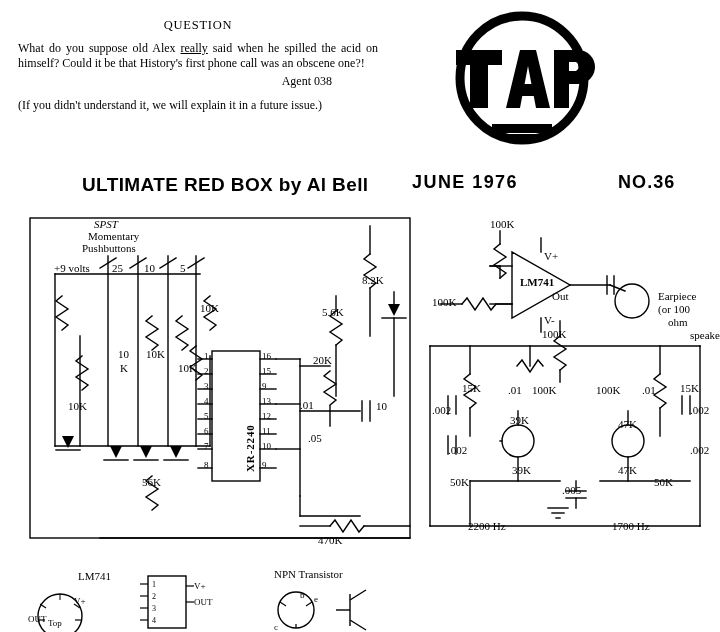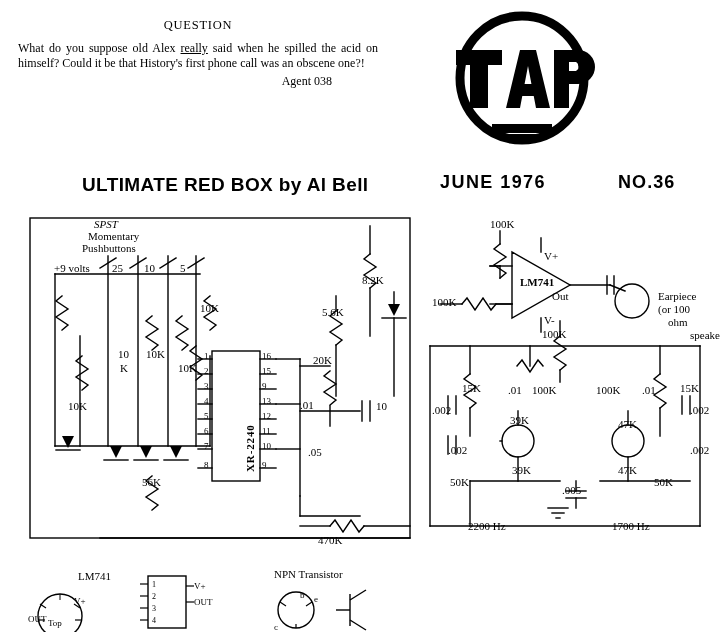--- a/index.html
+++ b/index.html
@@ -16,21 +16,21 @@
   .q-note{font-size:12px;line-height:1.28;margin-top:9px;}
 
   
   .logo-wrap{position:absolute;left:432px;top:6px;width:180px;height:150px;}
   .logo-wrap svg{display:block;}
 
   
   .ultimate{position:absolute;left:82px;top:174px;font-family:"Liberation Sans",sans-serif;
             font-weight:bold;font-size:19px;letter-spacing:.02em;}
   .issue-date{position:absolute;left:412px;top:172px;font-family:"Liberation Sans",sans-serif;
-              font-weight:bold;font-size:18px;letter-spacing:.08em;margin-left:28px;}
+              font-weight:bold;font-size:18px;letter-spacing:.08em;}
   .issue-no{position:absolute;left:618px;top:172px;font-family:"Liberation Sans",sans-serif;
             font-weight:bold;font-size:18px;letter-spacing:.06em;}
 
   
   .schem{position:absolute;left:0;top:196px;width:720px;height:370px;}
   .schem svg{display:block;}
   .lbl{position:absolute;font-family:"Liberation Serif",serif;font-size:11px;
        line-height:1.1;white-space:pre;}
   .lbl.xs{font-size:9px;}
   .vert{transform:rotate(-90deg);transform-origin:left top;}
@@ -44,20 +44,21 @@
 <body>
 
 <div class="pg">
 
   <div class="question-block">
     <div class="q-title">QUESTION</div>
     <div class="q-body">
       <span>What do you suppose old Alex </span><u>really</u><span> said when he spilled the acid on himself?  Could it be that History's first phone call was an obscene one?!</span>
     </div>
     <div class="q-agent">Agent 038</div>
+    <div class="q-note">(If you didn't understand it, we will explain it in a future issue.)</div>
   </div>
 
   <div class="logo-wrap">
     <svg width="180" height="150" viewBox="0 0 180 150">
       <circle cx="90" cy="72" r="62" fill="none" stroke="#000" stroke-width="9"></circle>
       <g fill="#000" font-family="Liberation Sans, sans-serif" font-weight="bold">
 
         <rect x="24" y="44" width="46" height="15"></rect>
         <rect x="38" y="44" width="18" height="58"></rect>
 
@@ -274,21 +275,21 @@
     <div class="lbl xs" style="left:262px;top:201px;">13</div>
     <div class="lbl xs" style="left:262px;top:216px;">12</div>
     <div class="lbl xs" style="left:262px;top:231px;">11</div>
     <div class="lbl xs" style="left:262px;top:246px;">10</div>
     <div class="lbl xs" style="left:262px;top:265px;">9</div>
 
     <div class="lbl vert" style="left:244px;top:276px;font-weight:bold;letter-spacing:.08em;">XR-2240</div>
 
     <div class="lbl" style="left:300px;top:203px;">.01</div>
     <div class="lbl" style="left:376px;top:204px;">10</div>
-    <div class="lbl" style="left:308px;top:250px;font-family:Liberation Serif, serif;">.05</div>
+    <div class="lbl" style="left:308px;top:236px;font-family:Liberation Serif, serif;">.05</div>
     <div class="lbl" style="left:318px;top:338px;">470K</div>
 
     <div class="lbl" style="left:490px;top:22px;">100K</div>
     <div class="lbl" style="left:432px;top:100px;">100K</div>
     <div class="lbl" style="left:544px;top:54px;">V+</div>
     <div class="lbl" style="left:520px;top:80px;font-weight:bold;">LM741</div>
     <div class="lbl" style="left:552px;top:94px;">Out</div>
     <div class="lbl" style="left:544px;top:118px;">V-</div>
     <div class="lbl" style="left:542px;top:132px;">100K</div>
 

